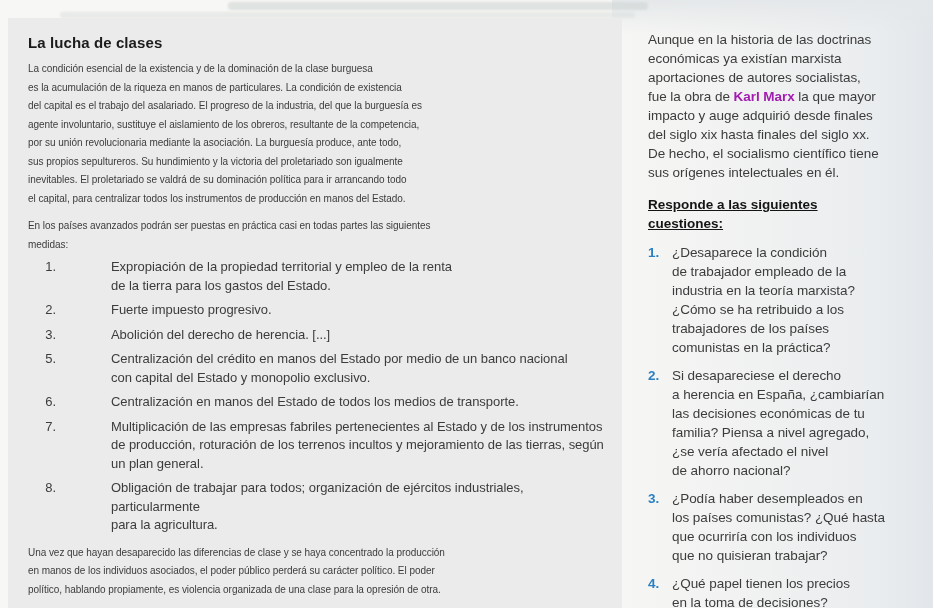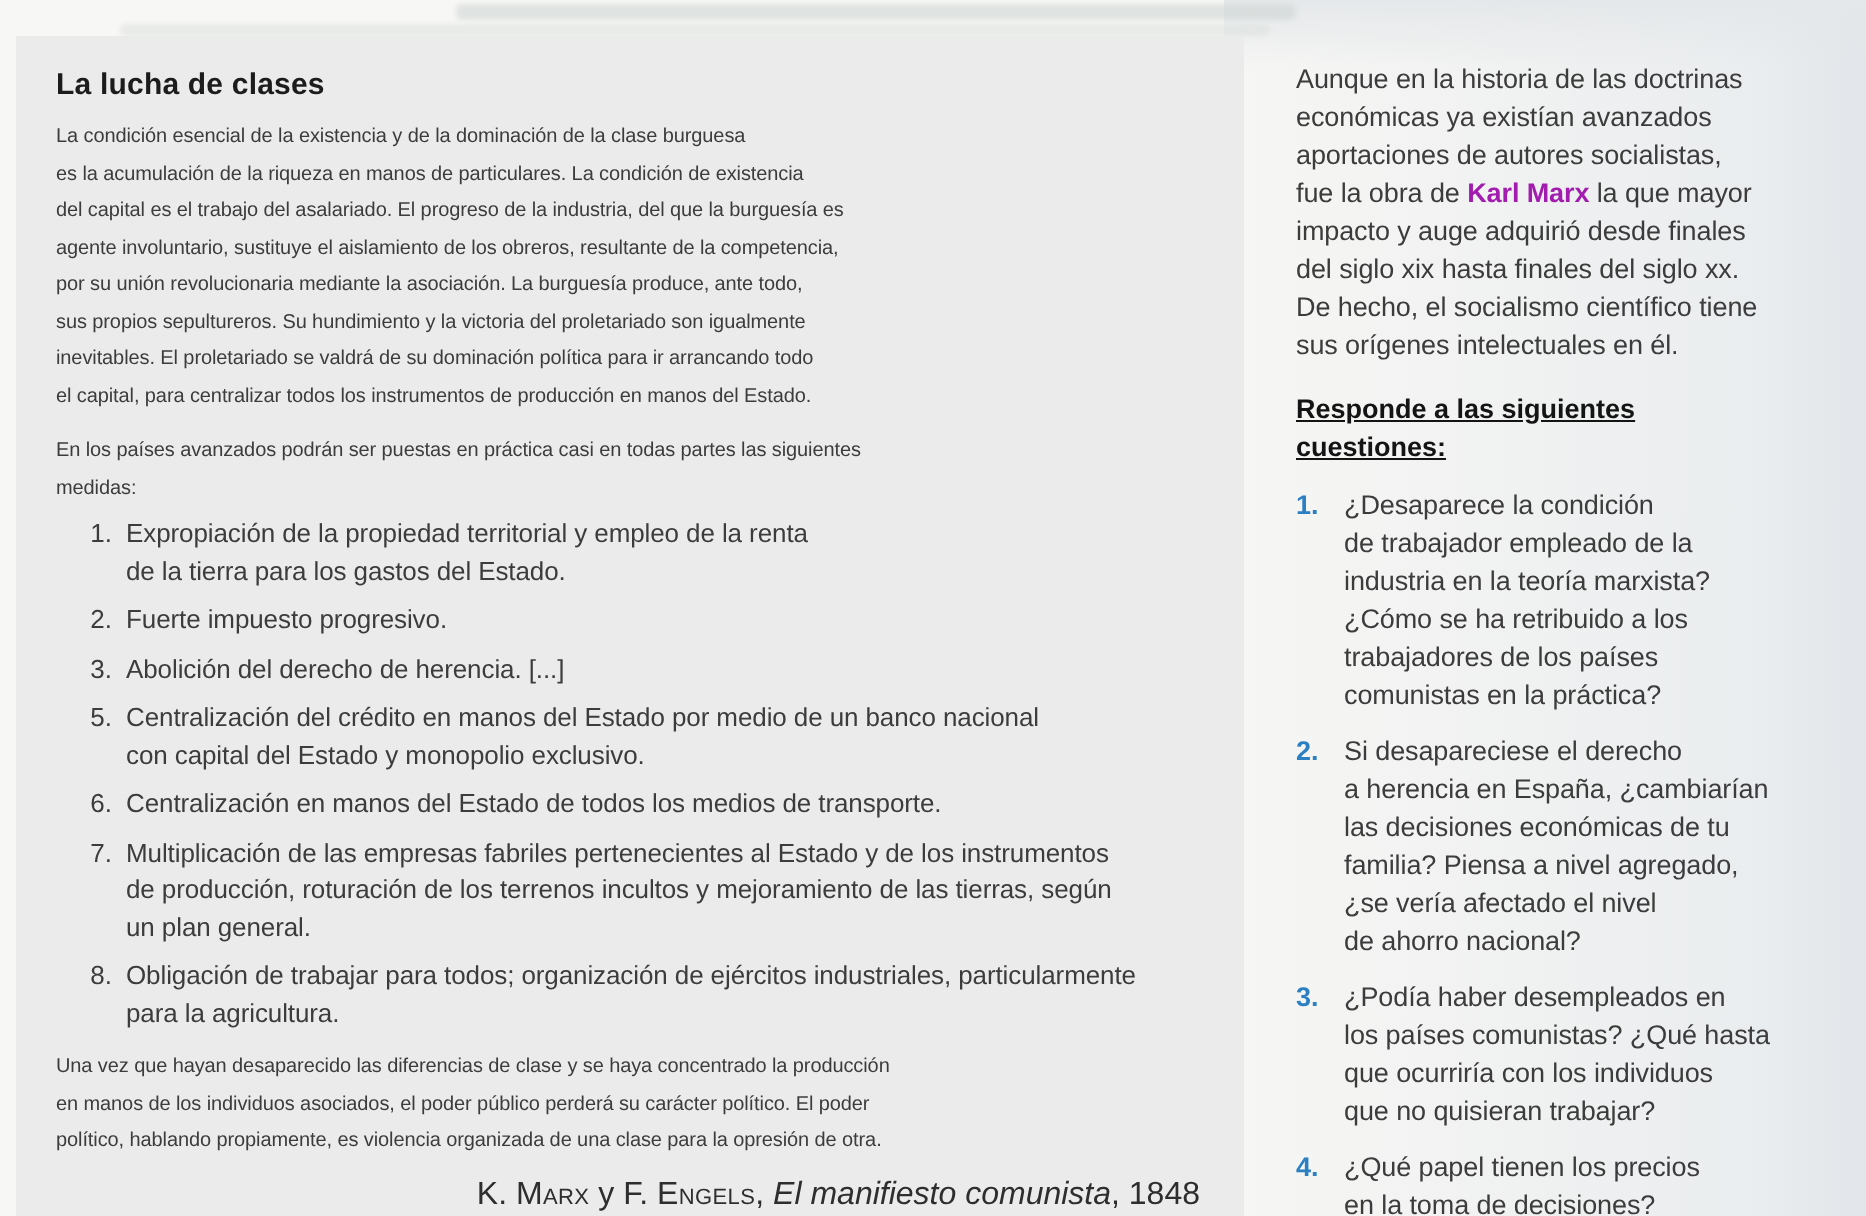--- a/index.html
+++ b/index.html
@@ -35,21 +35,21 @@
   }
   .para {
     font-size:10px; line-height:18.5px; margin:0 0 9px 0;
     white-space:pre-line; letter-spacing:-0.05px;
   }
   .para.second { margin-bottom:0; }
   .measures { margin:4px 0 0 0; }
   .m-item { display:flex; margin:0 0 6px 0; }
   .m-num { flex:none; width:28px; text-align:right; padding-right:7px;
     font-size:13px; line-height:18.5px; }
-  .m-text { font-size:13px; line-height:18.5px; white-space:pre-line; letter-spacing:-0.05px; }
+  .m-text { font-size:13px; line-height:18.5px; white-space:pre-line; letter-spacing:-0.05px;margin-left:48px; }
   .closing { margin-top:9px; margin-bottom:0; }
   .attribution {
     margin:8px 6px 0 0; text-align:right; font-size:16px; color:#2e2e2e;
   }
   .sc { font-variant:small-caps; letter-spacing:.2px; }
   .work { font-style:italic; }
 
   
   .side-col { position:absolute; left:648px; top:30px; width:260px; }
   .intro {
@@ -128,21 +128,21 @@
 
     <p class="para closing">Una vez que hayan desaparecido las diferencias de clase y se haya concentrado la producción
 en manos de los individuos asociados, el poder público perderá su carácter político. El poder
 político, hablando propiamente, es violencia organizada de una clase para la opresión de otra.</p>
 
     <p class="attribution"><span>K. </span><span class="sc">Marx</span><span> y F. </span><span class="sc">Engels</span><span>, </span><span class="work">El manifiesto comunista</span><span>, 1848</span></p>
   </div>
 
   <div class="side-col">
     <p class="intro"><span>Aunque en la historia de las doctrinas
-económicas ya existían avanzados
+económicas ya existían marxista
 aportaciones de autores socialistas,
 fue la obra de </span><b>Karl Marx</b><span> la que mayor
 impacto y auge adquirió desde finales
 del siglo xix hasta finales del siglo xx.
 De hecho, el socialismo científico tiene
 sus orígenes intelectuales en él.</span></p>
 
     <h3 class="side-heading">Responde a las siguientes
 cuestiones:</h3>
 

